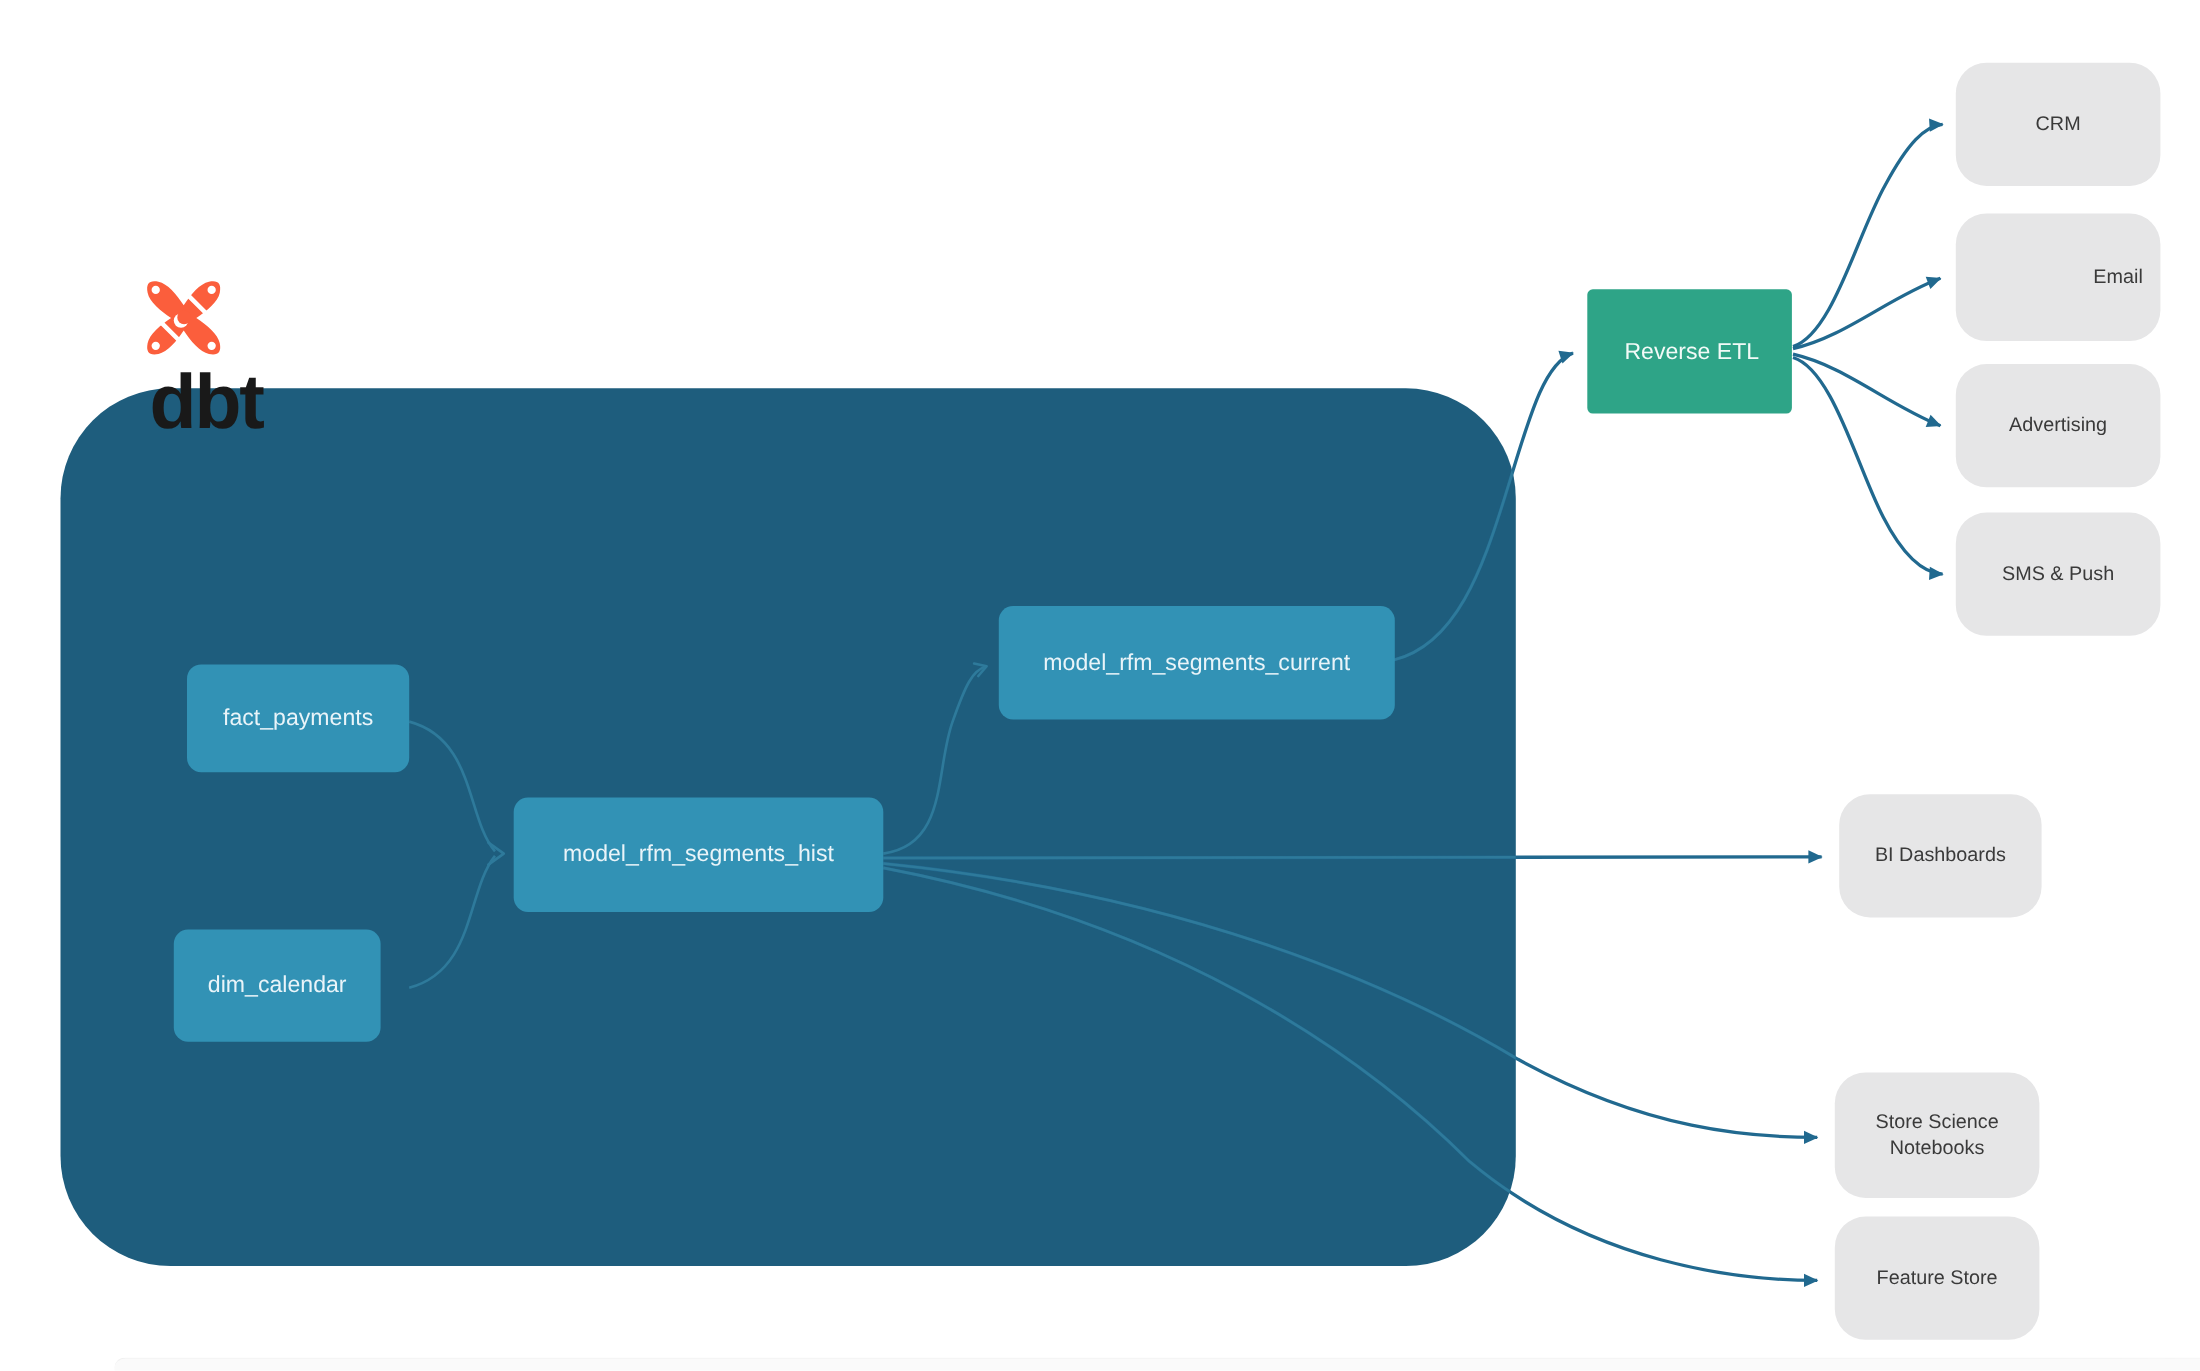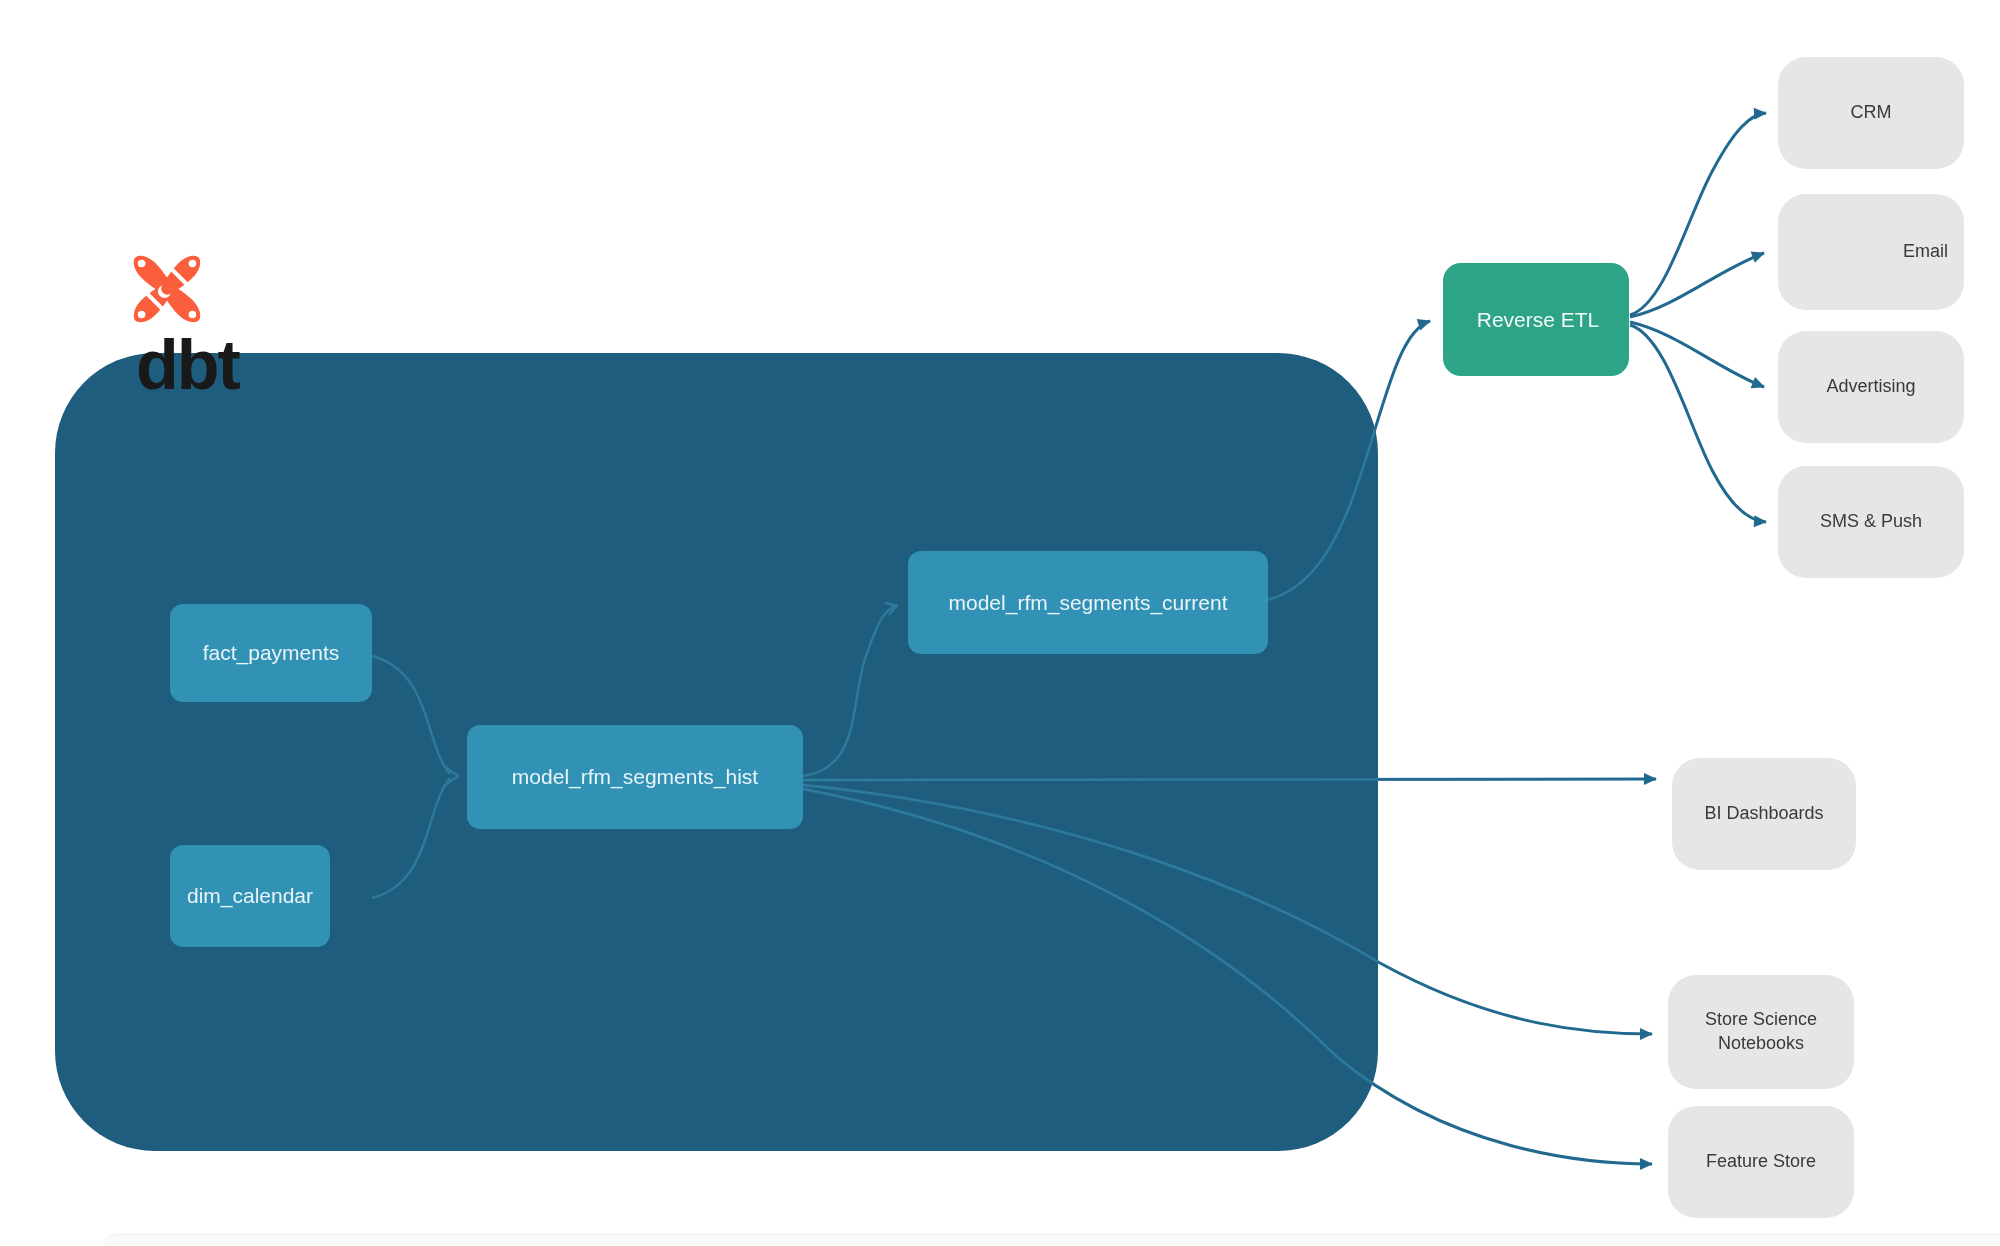--- a/index.html
+++ b/index.html
@@ -37,21 +37,21 @@
   }
   .node.model {
     background: #3292B5;
     color: #E9F4F9;
     border-radius: 13px;
     font-size: 21px;
   }
   .node.activation {
     background: #2EA487;
     color: #F2FAF7;
-    border-radius: 18px;
+    border-radius: 5px;
     font-size: 21px;
     padding-left: 20px;
   }
   .node.destination {
     background: #E6E6E7;
     color: #3A3A3A;
     border-radius: 28px;
     font-size: 18px;
   }
   .logo {
@@ -147,21 +147,21 @@
   <path class="edge-dark" marker-end="url(#arrowDark)" d="M 1630 315 C 1666 304 1688 214 1714 168 C 1734 131 1750 114 1766 113"></path>
   <path class="edge-dark" marker-end="url(#arrowDark)" d="M 1630 317 C 1678 306 1716 271 1764 253"></path>
   <path class="edge-dark" marker-end="url(#arrowDark)" d="M 1630 322 C 1678 333 1716 368 1764 387"></path>
   <path class="edge-dark" marker-end="url(#arrowDark)" d="M 1630 325 C 1666 336 1688 424 1712 470 C 1732 509 1750 521 1766 522"></path>
 </svg>
 
 <div class="node model" style="left:170px; top:604px; width:202px; height:98px;">
   <span>fact_payments</span>
 </div>
 
-<div class="node model" style="left:170px; top:845px; width:160px; height:102px;">
+<div class="node model" style="left:158px; top:845px; width:188px; height:102px;">
   <span>dim_calendar</span>
 </div>
 
 <div class="node model" style="left:467px; top:725px; width:336px; height:104px;">
   <span>model_rfm_segments_hist</span>
 </div>
 
 <div class="node model" style="left:908px; top:551px; width:360px; height:103px;">
   <span>model_rfm_segments_current</span>
 </div>
@@ -179,21 +179,21 @@
 </div>
 
 <div class="node destination" style="left:1778px; top:331px; width:186px; height:112px;">
   <span>Advertising</span>
 </div>
 
 <div class="node destination" style="left:1778px; top:466px; width:186px; height:112px;">
   <span>SMS &amp; Push</span>
 </div>
 
-<div class="node destination" style="left:1672px; top:758px; width:184px; height:112px;">
+<div class="node destination" style="left:1672px; top:722px; width:184px; height:112px;">
   <span>BI Dashboards</span>
 </div>
 
 <div class="node destination" style="left:1668px; top:975px; width:186px; height:114px;">
   <span>Store Science Notebooks</span>
 </div>
 
 <div class="node destination" style="left:1668px; top:1106px; width:186px; height:112px;">
   <span>Feature Store</span>
 </div>

